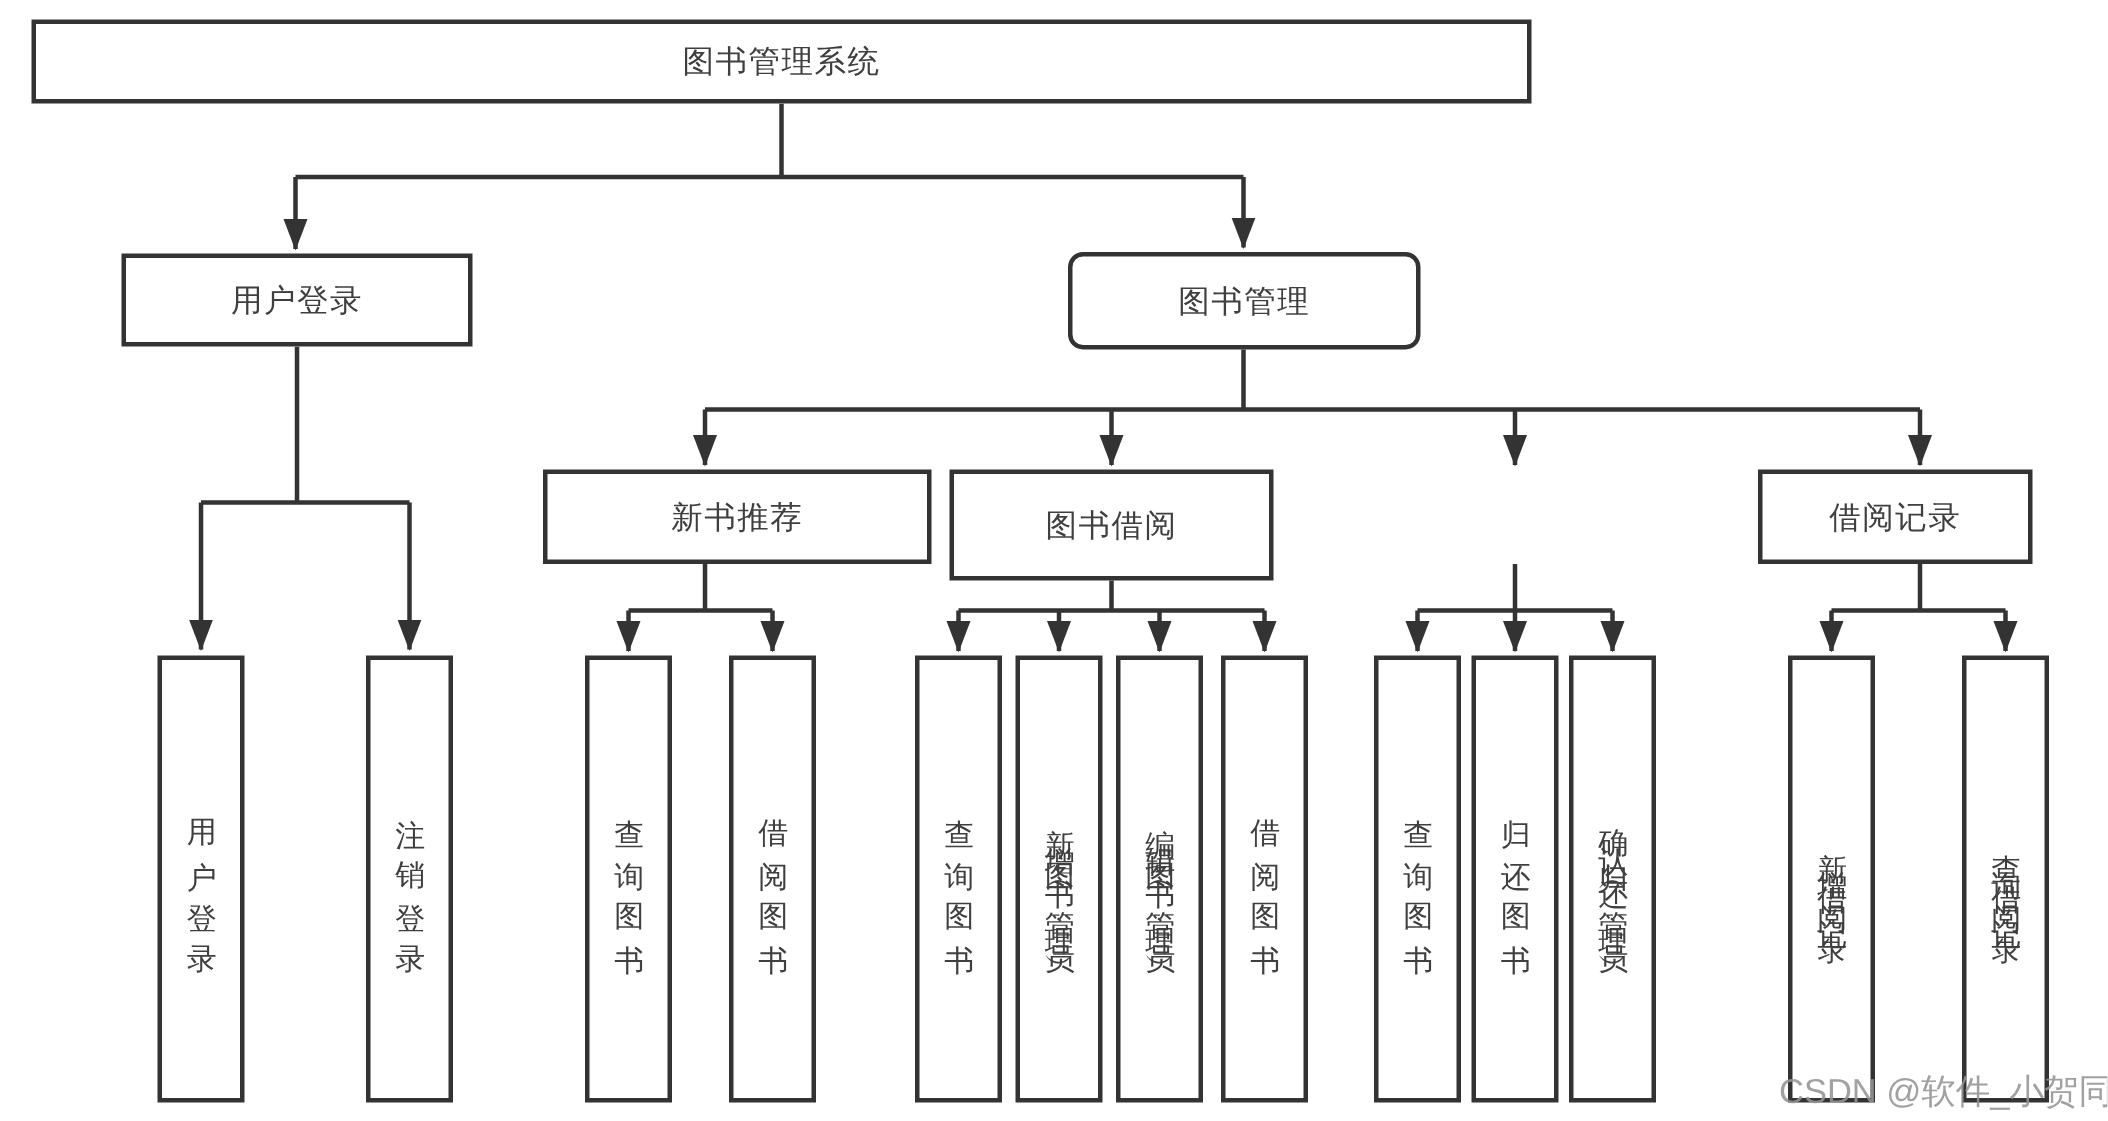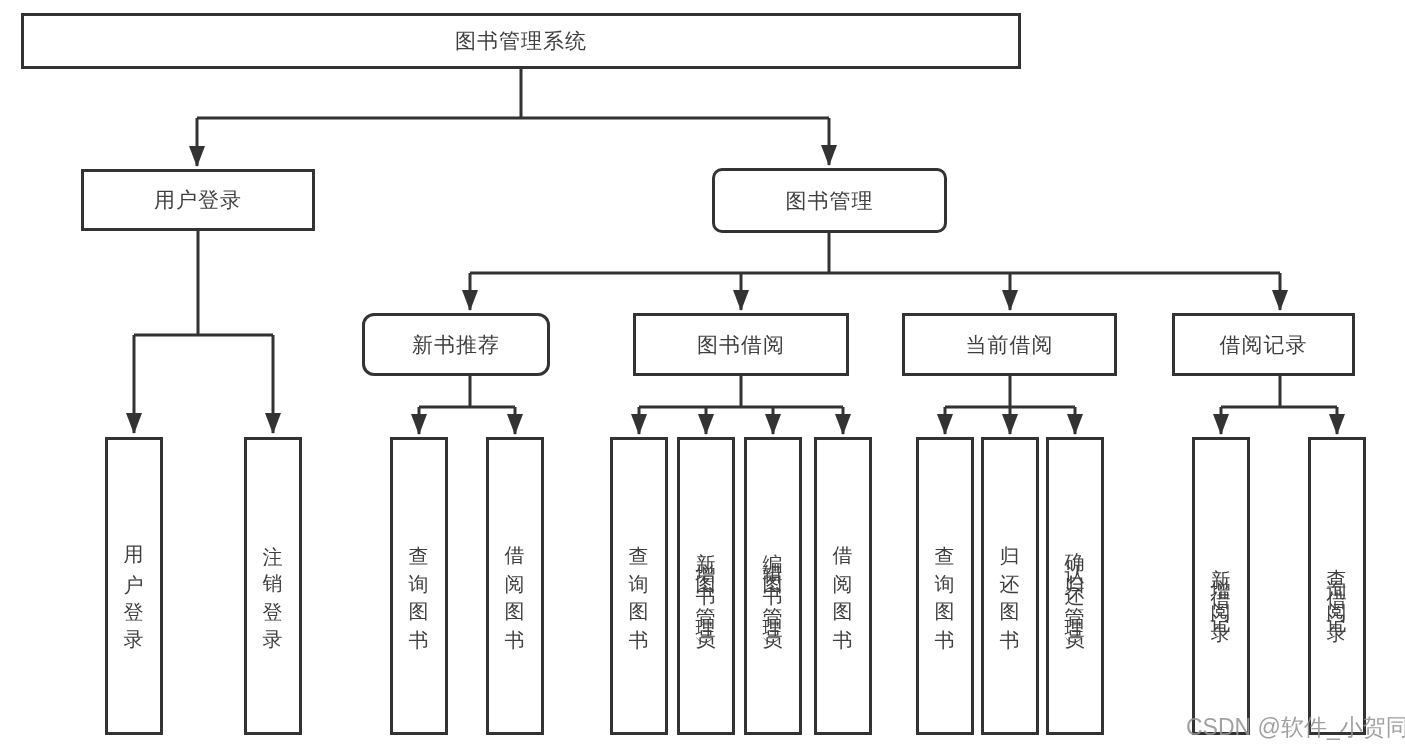--- a/index.html
+++ b/index.html
@@ -111,28 +111,25 @@
     <span>图书管理系统</span>
   </div>
 
   <div class="node hbox" style="left:81px; top:169px; width:234px; height:62px;">
     <span>用户登录</span>
   </div>
   <div class="node hbox" style="left:712px; top:168px; width:235px; height:65px;border-radius:10px;">
     <span>图书管理</span>
   </div>
 
-  <div class="node hbox" style="left:362px; top:313px; width:188px; height:63px;border-radius:12px;">
+  <div class="node hbox" style="left:362px; top:313px; width:259px; height:63px;">
     <span>新书推荐</span>
   </div>
-  <div class="node hbox" style="left:633px; top:313px; width:216px; height:63px;">
+  <div class="node hbox" style="left:633px; top:313px; width:216px; height:74px;">
     <span>图书借阅</span>
-  </div>
-  <div class="node hbox" style="left:902px; top:313px; width:215px; height:63px;">
-    <span>当前借阅</span>
   </div>
   <div class="node hbox" style="left:1172px; top:313px; width:183px; height:63px;">
     <span>借阅记录</span>
   </div>
 
   <div class="node vbox" style="left:105px;">
     <span class="vtext vt4">用户登录</span>
   </div>
   <div class="node vbox" style="left:244px;">
     <span class="vtext vt4">注销登录</span>

